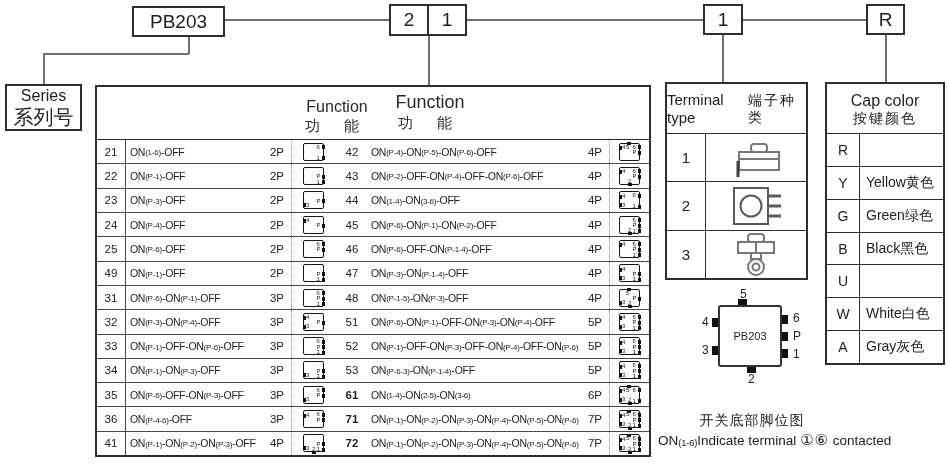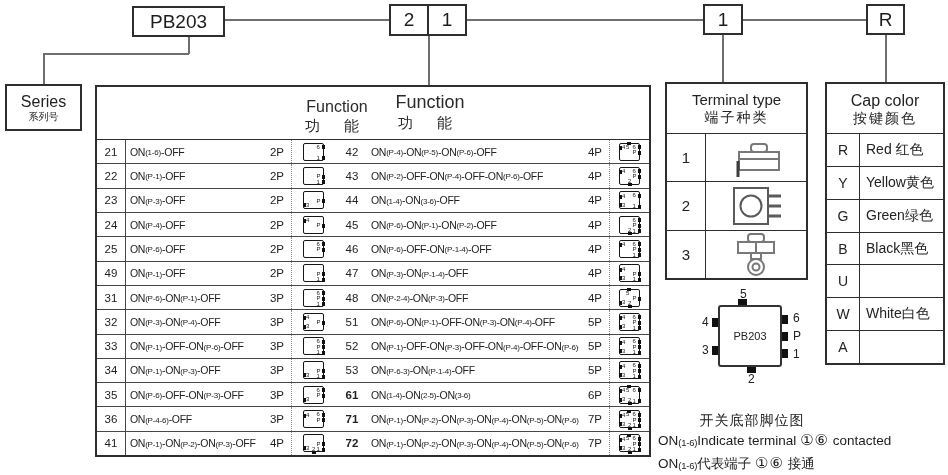--- a/index.html
+++ b/index.html
@@ -9,21 +9,21 @@
   .hline,.vline{position:absolute;background:#6f6f6f;}
   .hline{height:1.5px;} .vline{width:1.5px;}
   
   .code-box{position:absolute;border:2px solid #2e2e2e;background:#fff;display:flex;
             align-items:center;justify-content:center;font-size:19px;color:#1c1c1c;box-sizing:border-box;}
   .code-box .cell{flex:1;display:flex;align-items:center;justify-content:center;height:100%;}
   .code-box .cell + .cell{border-left:2px solid #2e2e2e;}
   
   .series-box{position:absolute;left:5px;top:84px;width:77px;height:47px;border:2px solid #2e2e2e;
               box-sizing:border-box;display:flex;flex-direction:column;align-items:center;justify-content:center;line-height:1.2;}
-  .series-en{font-size:16px;} .series-zh{font-size:10px;}
+  .series-en{font-size:16px;} .series-zh{font-size:20px;}
   
   .fn-table{position:absolute;left:95px;top:85px;width:556px;height:372px;border:2px solid #2e2e2e;
             box-sizing:border-box;display:flex;flex-direction:column;}
   .fn-header{position:relative;height:52px;border-bottom:1.5px solid #2e2e2e;flex:0 0 auto;}
   .fn-hgroup{position:absolute;text-align:center;line-height:1.15;color:#2a2a2a;}
   .fn-hgroup.g1{left:175px;top:11px;width:130px;font-size:16px;}
   .fn-hgroup.g2{left:268px;top:5px;width:130px;font-size:18px;}
   .fn-hzh{font-size:15px;letter-spacing:10px;display:block;margin-top:1px;}
   .fn-body{flex:1;display:flex;flex-direction:column;}
   .fn-row{flex:1;display:flex;align-items:center;border-bottom:1.4px solid #474747;box-sizing:border-box;}
@@ -40,21 +40,21 @@
   .bold{font-weight:bold;}
   .sub{font-size:8px;position:relative;top:1px;letter-spacing:-0.2px;}
   
   .pin-icon{position:relative;width:21px;height:18px;border:1.5px solid #161616;border-radius:2px;
             background:#fff;box-sizing:border-box;flex:0 0 auto;}
   .pin-nub{position:absolute;background:#111;}
   .pin-lab{position:absolute;font-size:6px;line-height:6px;color:#222;}
   
   .tt-box{position:absolute;left:665px;top:82px;width:143px;height:198px;border:2px solid #2e2e2e;
           box-sizing:border-box;display:flex;flex-direction:column;}
-  .tt-header{flex:0 0 49px;border-bottom:1.5px solid #2e2e2e;display:flex;flex-direction:column;
+  .tt-header{flex:0 0 49px;border-bottom:1.5px solid #2e2e2e;display:flex;flex-direction:row;
              align-items:center;justify-content:center;line-height:1.2;}
   .tt-title-en{font-size:15px;} .tt-title-zh{font-size:14px;letter-spacing:2px;}
   .tt-row{flex:1;display:flex;border-bottom:1.5px solid #2e2e2e;}
   .tt-row:last-child{border-bottom:none;}
   .tt-num{width:38px;display:flex;align-items:center;justify-content:center;border-right:1.5px solid #2e2e2e;font-size:15px;}
   .tt-icon{flex:1;display:flex;align-items:center;justify-content:center;}
   
   .cc-box{position:absolute;left:825px;top:82px;width:120px;height:283px;border:2px solid #2e2e2e;
           box-sizing:border-box;display:flex;flex-direction:column;}
   .cc-header{flex:0 0 49px;border-bottom:1.5px solid #2e2e2e;display:flex;flex-direction:column;
@@ -301,21 +301,21 @@
             <div class="pin-icon">
               <div class="pin-nub" style="left: 17.5px; top: 1.5px; width: 3px; height: 4px;"></div>
               <span class="pin-lab" style="left: 12.5px; top: 0px;">6</span>
               <div class="pin-nub" style="left: 17.5px; top: 7px; width: 3px; height: 4px;"></div>
               <span class="pin-lab" style="left: 12.5px; top: 5.5px;">P</span>
               <div class="pin-nub" style="left: 17.5px; top: 12.5px; width: 3px; height: 4px;"></div>
               <span class="pin-lab" style="left: 12.5px; top: 11px;">1</span>
             </div>
           </div>
           <div class="cell c-num-r">48</div>
-          <div class="cell c-desc-r">ON<span class="sub">(P-2-4)</span>-ON<span class="sub">(P-3)</span>-OFF</div>
+          <div class="cell c-desc-r">ON<span class="sub">(P-1-5)</span>-ON<span class="sub">(P-3)</span>-OFF</div>
           <div class="cell c-poles-r">4P</div>
           <div class="cell c-icon-r">
             <div class="pin-icon">
               <div class="pin-nub" style="left: 7px; top: -1.5px; width: 4px; height: 3px;"></div>
               <span class="pin-lab" style="left: 6px; top: 0px;">5</span>
               <div class="pin-nub" style="left: -1.5px; top: 11px; width: 3px; height: 4px;"></div>
               <span class="pin-lab" style="left: 2px; top: 9.5px;">3</span>
               <div class="pin-nub" style="left: 17.5px; top: 7px; width: 3px; height: 4px;"></div>
               <span class="pin-lab" style="left: 12.5px; top: 5.5px;">P</span>
               <div class="pin-nub" style="left: 8px; top: 15.5px; width: 4px; height: 3px;"></div>
@@ -574,21 +574,20 @@
   </div>
 
   <div class="cc-box">
     <div class="cc-header">
       <span class="cc-title-en">Cap color</span>
       <span class="cc-title-zh">按键颜色</span>
     </div>
     <div class="cc-body">
         <div class="cc-row">
           <div class="cc-code">R</div>
-          <div class="cc-label">Red 红色</div>
         </div>
         <div class="cc-row">
           <div class="cc-code">Y</div>
           <div class="cc-label">Yellow黄色</div>
         </div>
         <div class="cc-row">
           <div class="cc-code">G</div>
           <div class="cc-label">Green绿色</div>
         </div>
         <div class="cc-row">
@@ -597,20 +596,21 @@
         </div>
         <div class="cc-row">
           <div class="cc-code">U</div>
         </div>
         <div class="cc-row">
           <div class="cc-code">W</div>
           <div class="cc-label">White白色</div>
         </div>
         <div class="cc-row">
           <div class="cc-code">A</div>
+          <div class="cc-label">Gray灰色</div>
         </div>
       </div>
   </div>
 
   <div class="pinout">
     <span class="pp-lab" style="left:40px;top:0px;">5</span>
     <span class="pp-lab" style="left:2px;top:28px;">4</span>
     <span class="pp-lab" style="left:2px;top:56px;">3</span>
     <span class="pp-lab" style="left:93px;top:24px;">6</span>
     <span class="pp-lab" style="left:93px;top:42px;">P</span>
@@ -624,15 +624,14 @@
     <div class="pp-nub" style="left:81px;top:44px;width:7px;height:9px;"></div>
     <div class="pp-nub" style="left:81px;top:61px;width:7px;height:9px;"></div>
     <div class="pp-chip">
       <span>PB203</span>
     </div>
   </div>
 
   <div class="caption-zh">开关底部脚位图</div>
 
   <div class="note-line" style="top:431px;">ON<span class="sub">(1-6)</span><span class="circled-wrap">Indicate terminal <span class="circled">①</span><span class="circled">⑥</span>  contacted</span></div>
-  <div class="note-line" style="top:454px;">ON<span class="sub">(1-6)</span><span class="circled-wrap">代表端子  <span class="circled">①</span><span class="circled">⑥</span>  接通</span></div>
 
 </div>
 
 </body></html>

